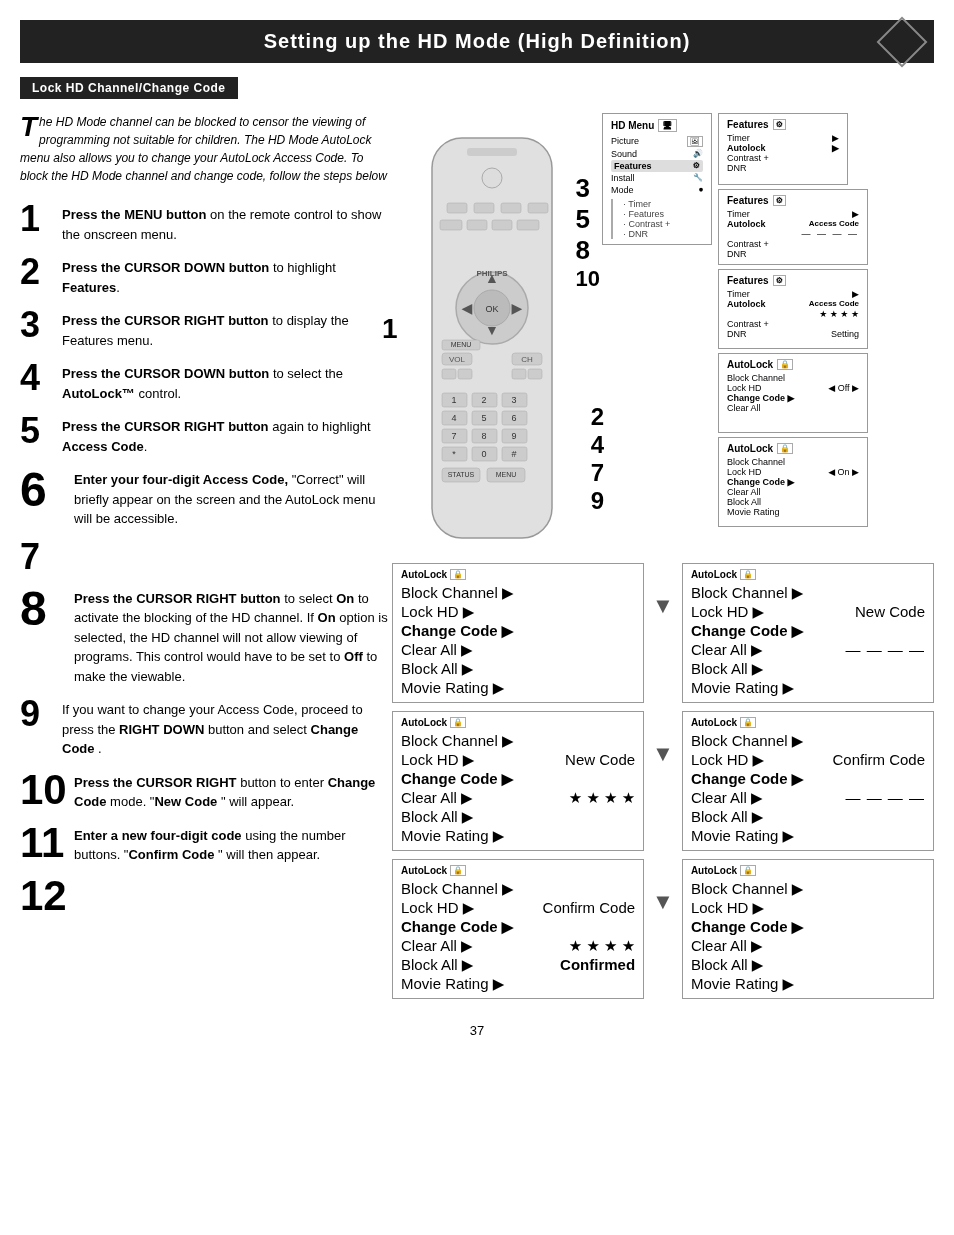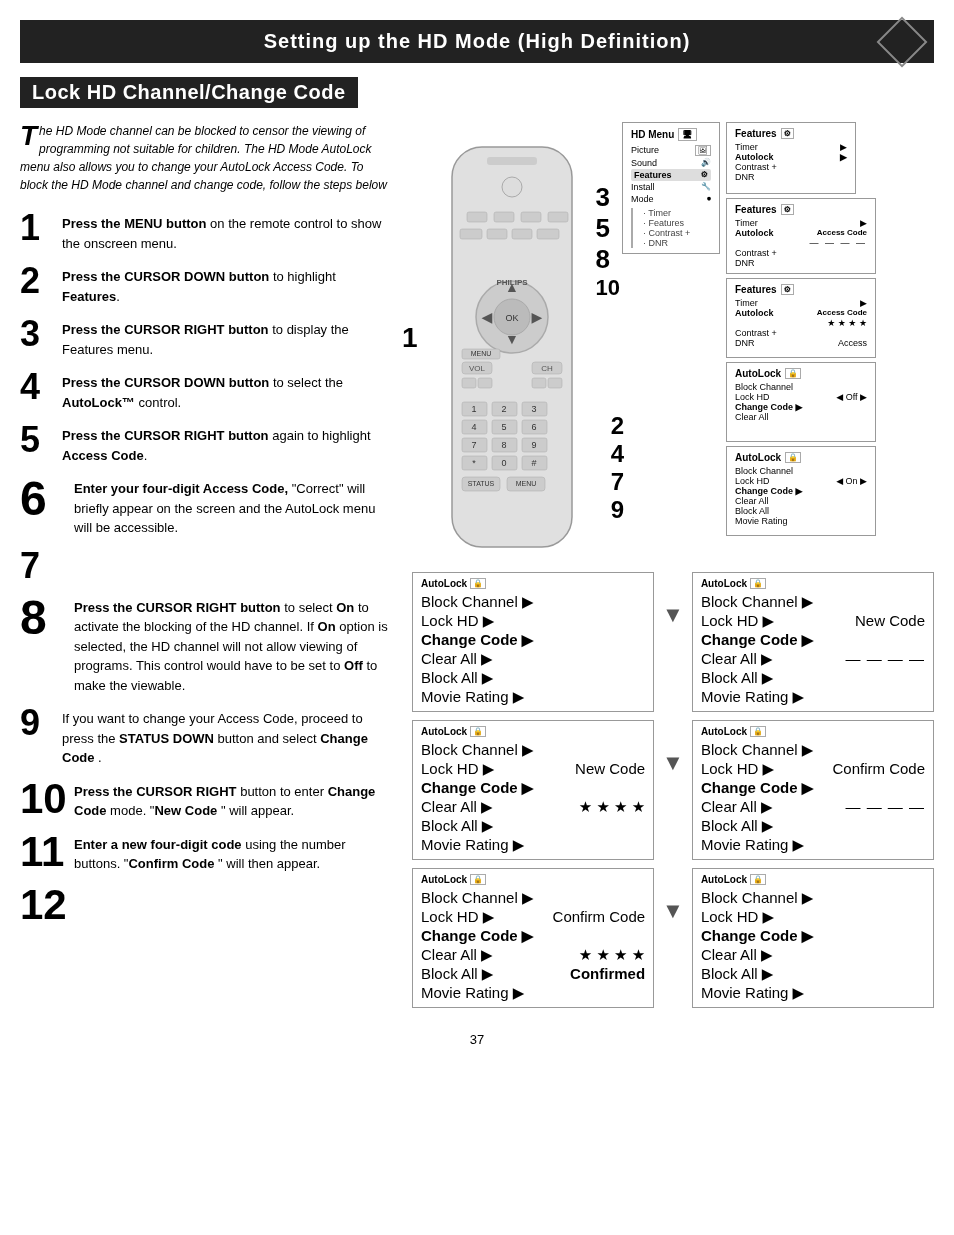--- a/index.html
+++ b/index.html
@@ -35,32 +35,32 @@
       width: 36px;
       height: 36px;
       border: 2px solid #888;
       transform: translateY(-50%) rotate(45deg);
     }
 
     
     .section-title {
       background: #222;
       color: #fff;
-      font-size: 20px;
+      font-size: 12px;
       font-weight: bold;
       padding: 4px 12px;
       display: inline-block;
       margin-bottom: 14px;
       letter-spacing: 0.5px;
     }
 
     
     .main-layout {
       display: flex;
-      gap: 22px;
+      gap: 2px;
     }
 
     .left-col {
       width: 370px;
       flex-shrink: 0;
     }
 
     .right-col {
       flex: 1;
     }
@@ -239,21 +239,21 @@
     </div>
     <div class="step">
       <span class="step-number large">8</span>
       <div class="step-text">
         <b>Press the CURSOR RIGHT button</b> to select <b>On</b> to activate the blocking of the HD channel. If <b>On</b> option is selected, the HD channel will not allow viewing of programs. This control would have to be set to <b>Off</b> to make the viewable.
       </div>
     </div>
     <div class="step">
       <span class="step-number">9</span>
       <div class="step-text">
-        If you want to change your Access Code, proceed to press the <b>STATUS DOWN</b> button and select <b>Change Code</b> .
+        If you want to change your Access Code, proceed to press the <b>RIGHT DOWN</b> button and select <b>Change Code</b> .
       </div>
     </div>
     <div class="step">
       <span class="step-number large" style="font-size:42px;min-width:54px;">10</span>
       <div class="step-text">
         <b>Press the CURSOR RIGHT</b> button to enter <b>Change Code</b> mode. "<b>New Code</b> " will appear.
       </div>
     </div>
     <div class="step">
       <span class="step-number large" style="font-size:42px;min-width:54px;">11</span>
@@ -360,21 +360,21 @@
 
           <rect x="30" y="207" width="38" height="10" rx="2" fill="#ccc" stroke="#aaa" stroke-width="0.5"></rect>
           <text x="49" y="214" text-anchor="middle" font-size="7" fill="#333">MENU</text>
         </svg>
       </div>
 
       <div style="display:flex; flex-direction:column; gap:6px; flex:1;">
 
         <div style="display:flex; gap:6px; align-items:flex-start;">
 
-          <div class="menu-box" style="width:98px; min-height:100px;">
+          <div class="menu-box" style="width:110px; min-height:100px;">
             <div class="menu-title">
               <span>HD Menu</span>
               <span style="border:1px solid #aaa; padding:1px 3px; font-size:8px;">🖥</span>
             </div>
             <div class="menu-item">
                 <span>Picture</span>
                 <span style="border:1px solid #aaa;padding:0 2px;font-size:8px;">🖼</span>
               </div>
             <div class="menu-item">
                 <span>Sound</span>
@@ -442,21 +442,21 @@
               <div style="font-size:9px; display:flex; justify-content:space-between; font-weight:bold;">
                   <span><b>Autolock</b></span>
                   <span style="font-size:8px;">Access Code</span>
                 </div>
               <div style="font-size:9px; display:flex; justify-content:flex-end;">
                   <span>★ ★ ★ ★</span>
                 </div>
               <div style="font-size:9px;">Contrast +</div>
               <div style="font-size:9px; display:flex; justify-content:space-between;">
                   <span>DNR</span>
-                  <span>Access</span>
+                  <span>Setting</span>
                 </div>
             </div>
 
             <div class="menu-box" style="width:150px; min-height:80px;">
               <div class="menu-title">AutoLock <span style="font-size:8px; border:1px solid #aaa; padding:0 2px;">🔒</span></div>
               <div style="font-size:9px;">Block Channel</div>
               <div style="font-size:9px; display:flex; justify-content:space-between;">
                   <span>Lock HD</span>
                   <span>◀ Off ▶</span>
                 </div>

